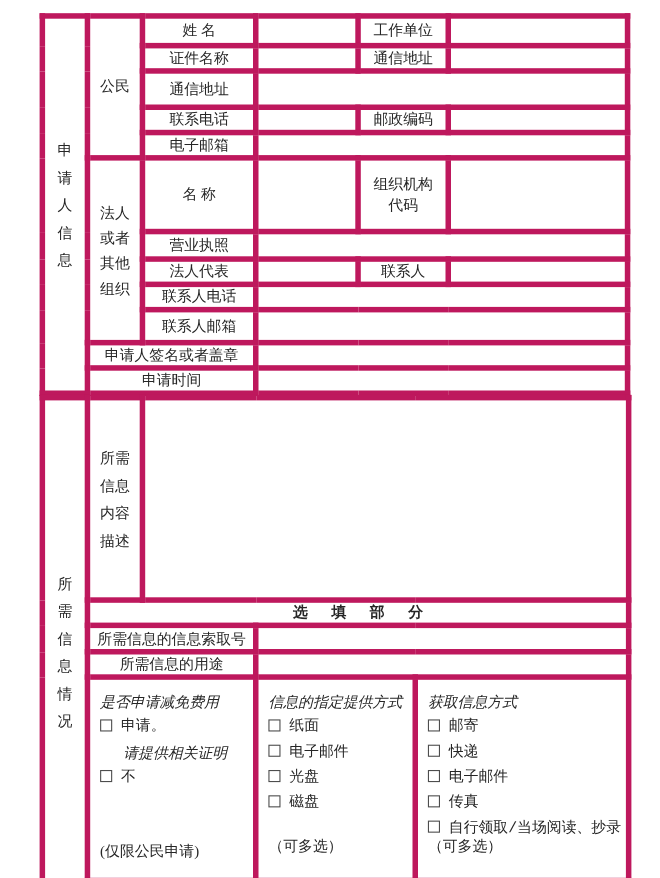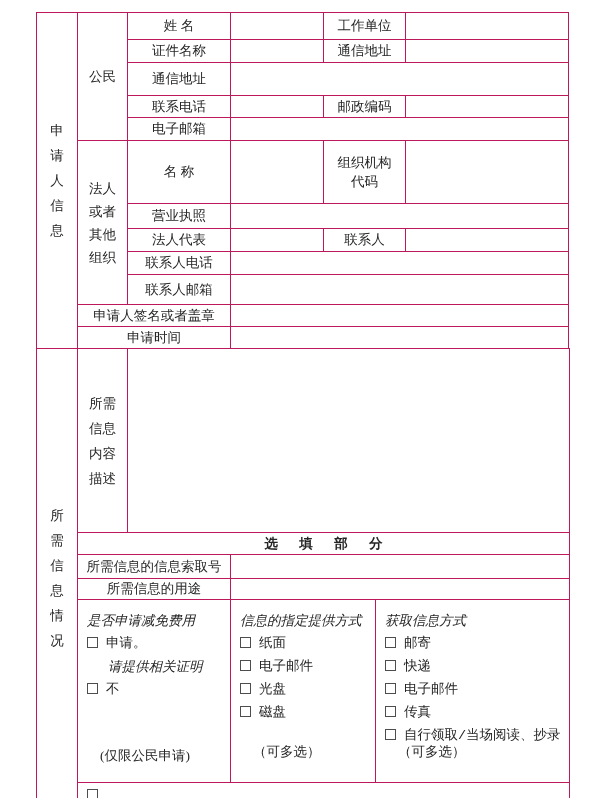--- a/index.html
+++ b/index.html
@@ -15,21 +15,21 @@
     left: 36px; top: 12px;
     width: 533px;
   }
   table {
     border-collapse: collapse;
     table-layout: fixed;
     width: 533px;
   }
   .t2 { margin-top: -1px; }
   td {
-    border: 1px solid #be185d;
+    border: 5px solid #be185d;
     font-size: 13.5px;
     text-align: center;
     vertical-align: middle;
     padding: 0;
     overflow: hidden;
   }
   
   .side-label-text {
     width: 16px;
     margin: 17px auto;
@@ -69,21 +69,21 @@
     display: inline-block;
     width: 11px; height: 11px;
     border: 1px solid #4d4d4d;
     margin-right: 8px;
     vertical-align: -1px;
     background: #fff;
   }
   .cb-sub { line-height: 23px; padding-left: 21px; font-style: italic; }
   .cbx-note {
     position: absolute;
-    left: 22px; bottom: 14px;
+    left: 9px; bottom: 14px;
     line-height: 20px;
     white-space: nowrap;
   }
   .fallback-row-inner {
     text-align: left;
     padding-left: 9px;
     white-space: nowrap;
   }
   .val { background: #ffffff; }
   .desc-cell { background: #ffffff; }

